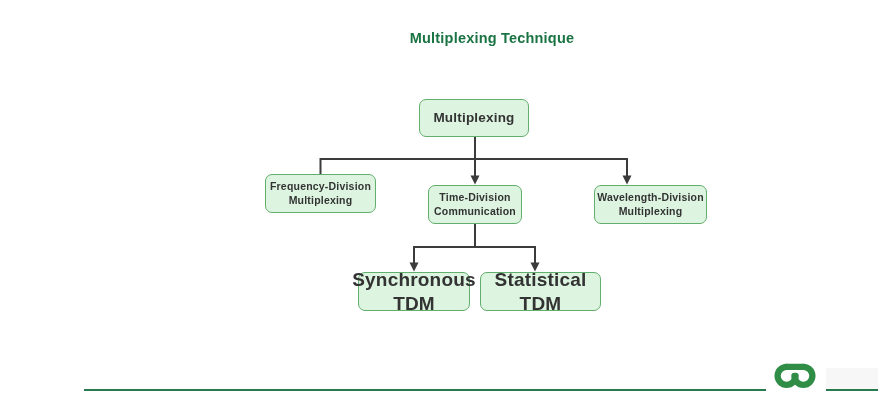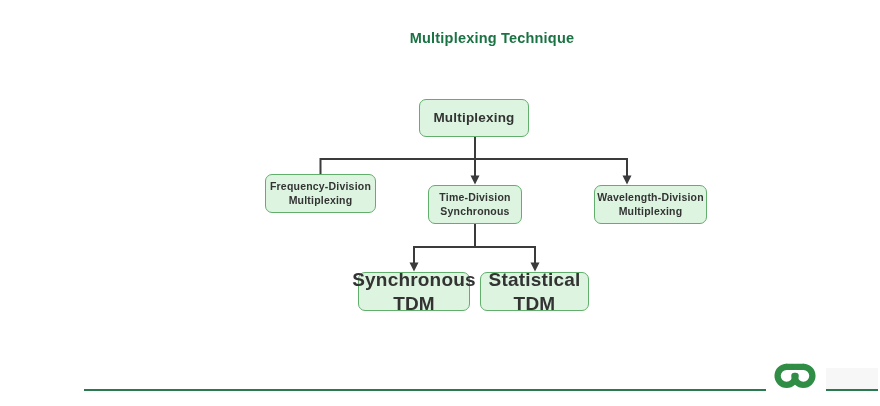--- a/index.html
+++ b/index.html
@@ -57,29 +57,29 @@
       <polygon points="530.5,262.5 539.5,262.5 535,271.5"></polygon>
     </g>
   </svg>
 
   <div class="node lvl1" style="left:419px;top:99px;width:110px;height:38px;">Multiplexing</div>
 
   <div class="node lvl2" style="left:265px;top:174px;width:111px;height:39px;">Frequency-Division
 Multiplexing</div>
 
   <div class="node lvl2" style="left:428px;top:185px;width:94px;height:39px;">Time-Division
-Synchronous</div>
+Communication</div>
 
   <div class="node lvl2" style="left:594px;top:185px;width:113px;height:39px;">Wavelength-Division
 Multiplexing</div>
 
   <div class="node lvl3" style="left:358px;top:272px;width:112px;height:39px;">Synchronous
 TDM</div>
 
-  <div class="node lvl3" style="left:480px;top:272px;width:109px;height:39px;">Statistical
+  <div class="node lvl3" style="left:480px;top:272px;width:121px;height:39px;">Statistical
 TDM</div>
 
   <div class="footer-band-right"></div>
   <div class="footer-line line-left"></div>
   <div class="footer-line line-right"></div>
 
   <div class="logo-wrap">
     <svg width="48" height="30" viewBox="0 0 160 100">
       <g stroke="#2f8d46" stroke-width="21" fill="none" stroke-linecap="round">
         <path d="M52 26 A 30 30 0 1 0 82 56"></path>

